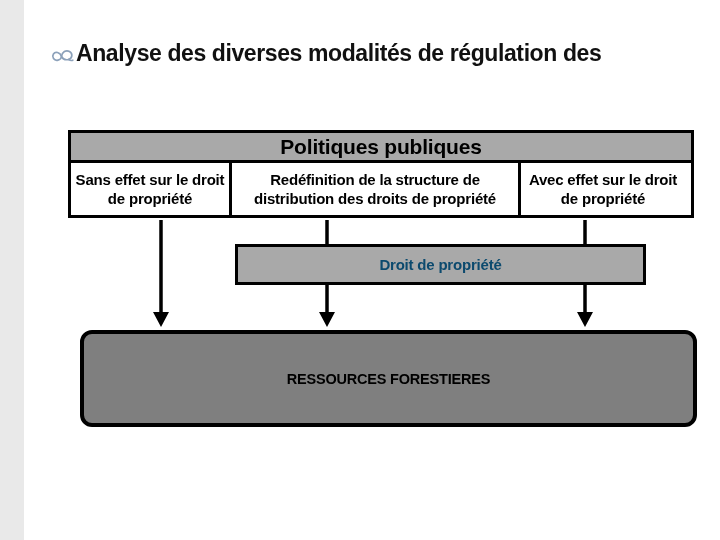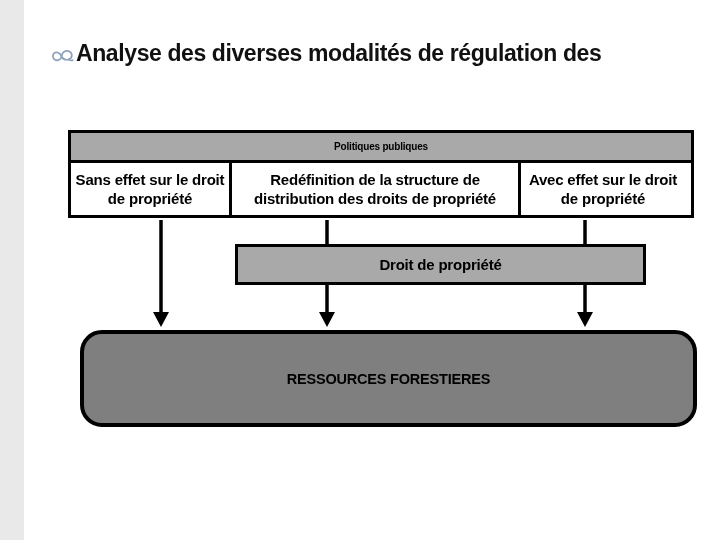--- a/index.html
+++ b/index.html
@@ -58,21 +58,21 @@
     box-sizing:border-box;
     border:3px solid var(--border-black,#000000);
     background:#ffffff;
     z-index:2;
   }
   .phead{
     height:27px;
     background:var(--header-gray,#a6a6a6);
     border-bottom:3px solid var(--border-black,#000000);
     display:flex;align-items:center;justify-content:center;
-    font-size:10px;font-weight:700;color:#000;
+    font-size:21px;font-weight:700;color:#000;
     letter-spacing:-0.2px;
   }
   .prow{display:flex;height:52px;}
   .pcell{
     display:flex;align-items:center;justify-content:center;
     text-align:center;
     font-size:15px;font-weight:700;color:#000;
     letter-spacing:-0.2px;
     line-height:19px;
     padding:0 0;
@@ -84,34 +84,34 @@
 
   
   .midbox{
     position:absolute;
     left:211px;top:244px;
     width:411px;height:41px;
     box-sizing:border-box;
     background:var(--mid-box-gray,#a6a6a6);
     border:3px solid var(--border-black,#000000);
     display:flex;align-items:center;justify-content:center;
-    font-size:15px;font-weight:700;color:#000000;
+    font-size:15px;font-weight:700;color:#0c4a6e;
     letter-spacing:-0.2px;
     z-index:2;
   }
 
   
   .resbox{
     position:absolute;
     left:56px;top:330px;
     width:617px;height:97px;
     box-sizing:border-box;
     background:var(--resources-gray,#7f7f7f);
     border:4px solid var(--border-black,#000000);
-    border-radius:22px;
+    border-radius:12px;
     display:flex;align-items:center;justify-content:center;
     z-index:2;
   }
   .resbox span{
     font-size:14.5px;font-weight:700;color:#000;
     letter-spacing:-0.2px;
   }
 </style>
 </head>
 <body>

